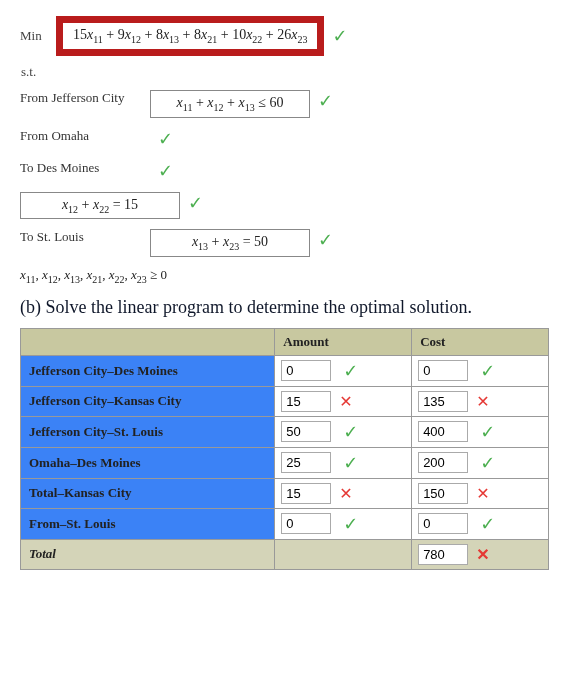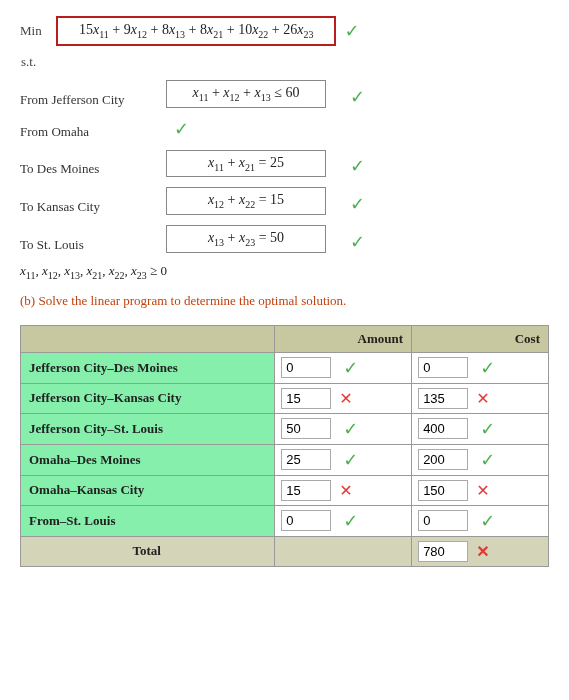--- a/index.html
+++ b/index.html
@@ -16,22 +16,22 @@
       display: flex;
       align-items: center;
       margin-bottom: 8px;
     }
     .min-label {
       min-width: 36px;
       font-size: 13px;
       color: #444;
     }
     .formula-box {
-      border: 2px solid #b91c1c;
-      padding: 4px 21px;
+      border: 7px solid #b91c1c;
+      padding: 4px 10px;
       font-size: 14px;
       display: inline-block;
     }
     .check-icon {
       color: #4caf50;
       font-size: 18px;
       margin-left: 8px;
     }
     .cross-icon {
       color: #e53935;
@@ -40,23 +40,22 @@
     }
 
     .st-label {
       font-size: 13px;
       color: #444;
       margin: 6px 0 10px 1px;
     }
 
     .constraint-row {
       display: flex;
-      align-items: flex-end;
+      align-items: flex-start;
       margin-bottom: 10px;
-      gap: 16px;
     }
     .constraint-label {
       min-width: 130px;
       font-size: 13px;
       color: #333;
     }
     .constraint-formula {
       border: 1px solid #888;
       padding: 4px 24px;
       font-size: 14px;
@@ -65,70 +64,71 @@
       text-align: center;
     }
 
     .non-neg {
       font-size: 13px;
       margin: 10px 0 6px 0;
       color: #222;
     }
 
     .part-b {
-      font-size: 13px;
-      margin: 12px 0 16px 0;
-      color: #c2410c;
+      font-size: 18px;
+      margin: 12px 0 10px 0;
+      color: #0f172a;
     }
 
     
     table {
       width: 100%;
       border-collapse: collapse;
       font-size: 13px;
     }
     table thead tr th {
       background: #c8c8a0;
       border: 1px solid #999;
       padding: 5px 8px;
       font-weight: bold;
-      text-align: right;
+      text-align: left;
     }
     table thead tr th:first-child {
       background: #c8c8a0;
     }
     table tbody tr td {
       border: 1px solid #999;
       padding: 4px 6px;
       background: #fff;
     }
     table tbody tr td:first-child {
       font-weight: bold;
-      background: #86efac;
+      background: #3b82f6;
       padding-left: 8px;
     }
     .input-cell {
       display: flex;
       align-items: center;
       gap: 4px;
     }
     .cell-input {
       border: 1px solid #aaa;
       width: 50px;
       padding: 2px 4px;
       font-size: 13px;
       background: #fff;
     }
     .total-row td {
       background: #d4d4b8 !important;
       font-weight: bold;
     }
     .total-row td:first-child {
-      text-align: center;
+      text-align: left;
       padding-right: 10px;
+      font-style: italic;
     }
 
     
     .math { font-style: italic; }
     sub { font-size: 10px; }
   </style>
 </head>
 <body>
 
 <div class="min-row">
@@ -149,28 +149,24 @@
   <span class="check-icon">✓</span>
 </div>
 
 <div class="constraint-row">
   <span class="constraint-label">From Omaha</span>
   <span class="check-icon">✓</span>
 </div>
 
 <div class="constraint-row">
   <span class="constraint-label">To Des Moines</span>
-  <span class="constraint-formula">
-    <span class="math">x</span><sub>11</sub> + <span class="math">x</span><sub>21</sub> = 25
-  </span>
-  <span class="check-icon">✓</span>
-</div>
-
-<div class="constraint-row">
-  <span class="constraint-label">To Kansas City</span>
+  <span class="check-icon">✓</span>
+</div>
+
+<div class="constraint-row">
   <span class="constraint-formula">
     <span class="math">x</span><sub>12</sub> + <span class="math">x</span><sub>22</sub> = 15
   </span>
   <span class="check-icon">✓</span>
 </div>
 
 <div class="constraint-row">
   <span class="constraint-label">To St. Louis</span>
   <span class="constraint-formula">
     <span class="math">x</span><sub>13</sub> + <span class="math">x</span><sub>23</sub> = 50
@@ -252,21 +248,21 @@
       </td>
       <td>
         <div class="input-cell">
           <input class="cell-input" value="200" readonly="" style="">
           <span class="check-icon">✓</span>
         </div>
       </td>
     </tr>
 
     <tr>
-      <td>Omaha–Kansas City</td>
+      <td>Total–Kansas City</td>
       <td>
         <div class="input-cell">
           <input class="cell-input" value="15" readonly="" style="">
           <span class="cross-icon">✕</span>
         </div>
       </td>
       <td>
         <div class="input-cell">
           <input class="cell-input" value="150" readonly="" style="">
           <span class="cross-icon">✕</span>

